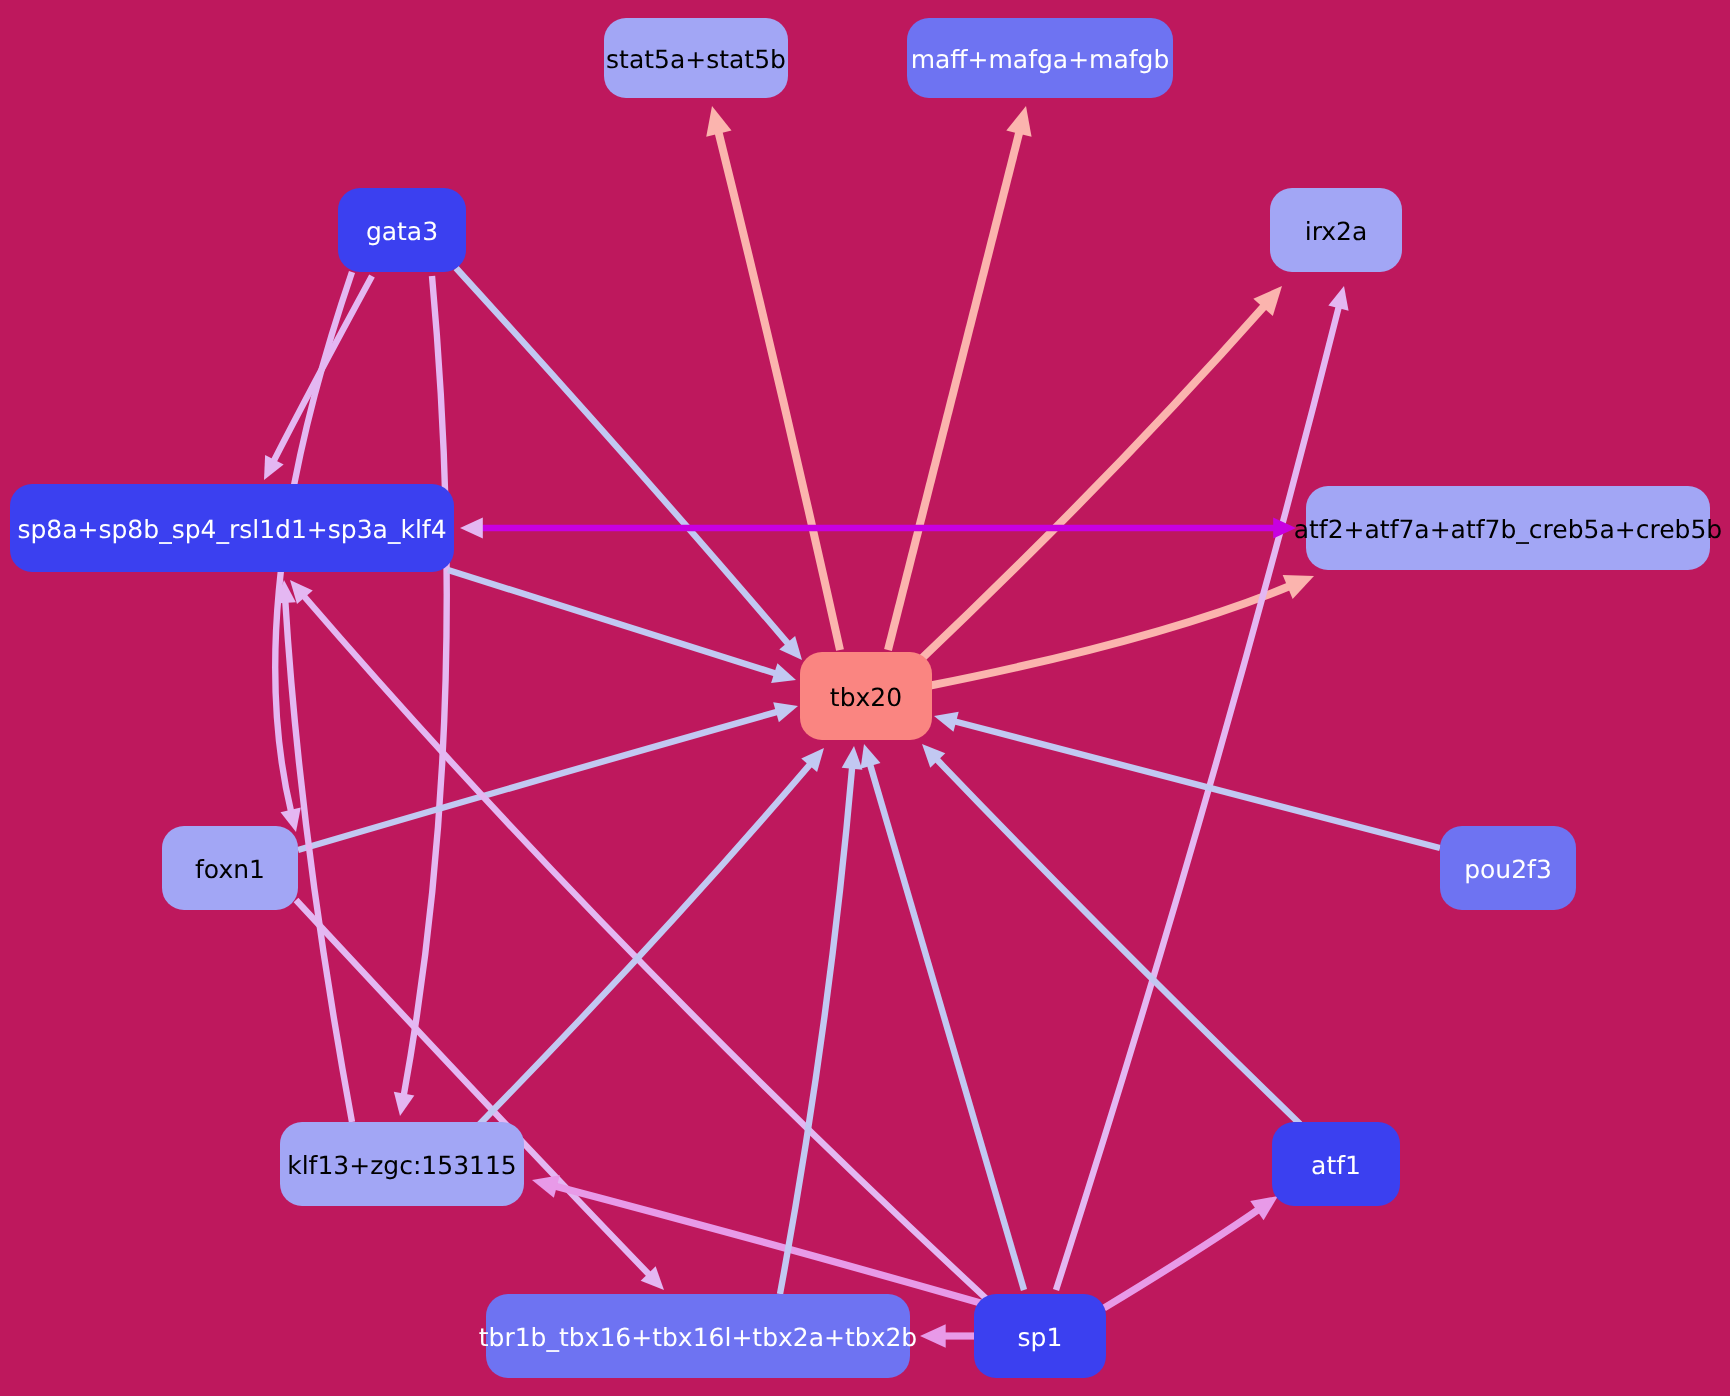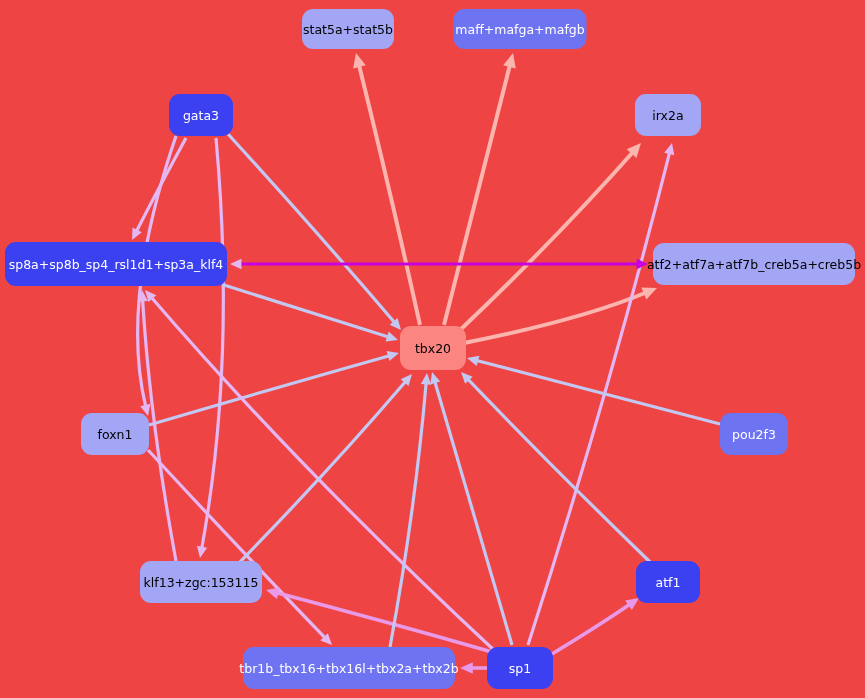--- a/index.html
+++ b/index.html
@@ -4,21 +4,21 @@
 <style>
   html, body {
     margin: 0;
     padding: 0;
     background: #ffffff;
   }
   #canvas-wrap {
     position: relative;
     width: 865px;
     height: 698px;
-    background: #ef4444;
+    background: #be185d;
     overflow: hidden;
     font-family: "DejaVu Sans", sans-serif;
   }
   svg#graph {
     position: absolute;
     left: 0;
     top: 0;
     width: 865px;
     height: 698px;
     display: block;

